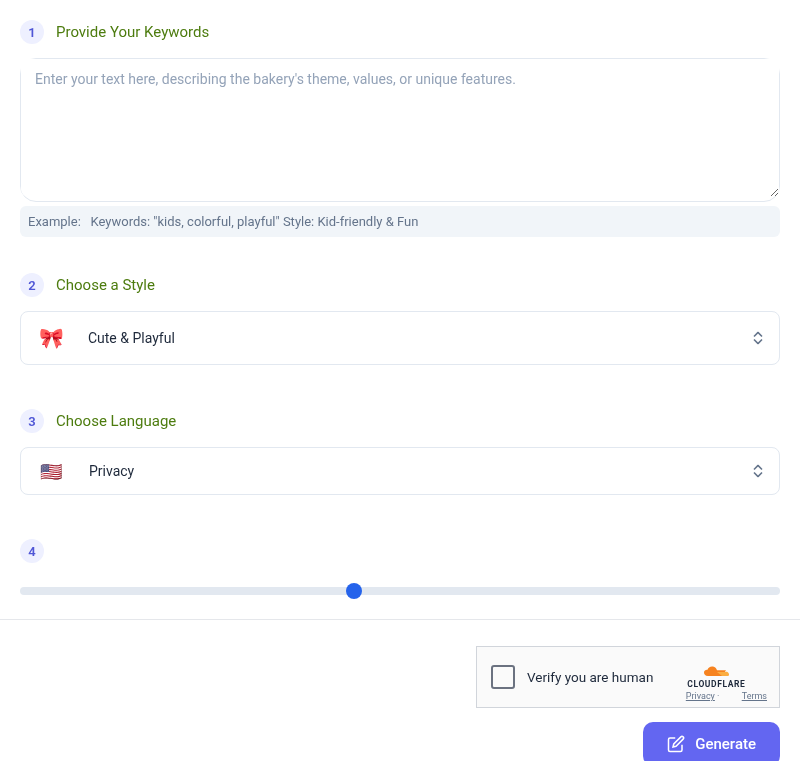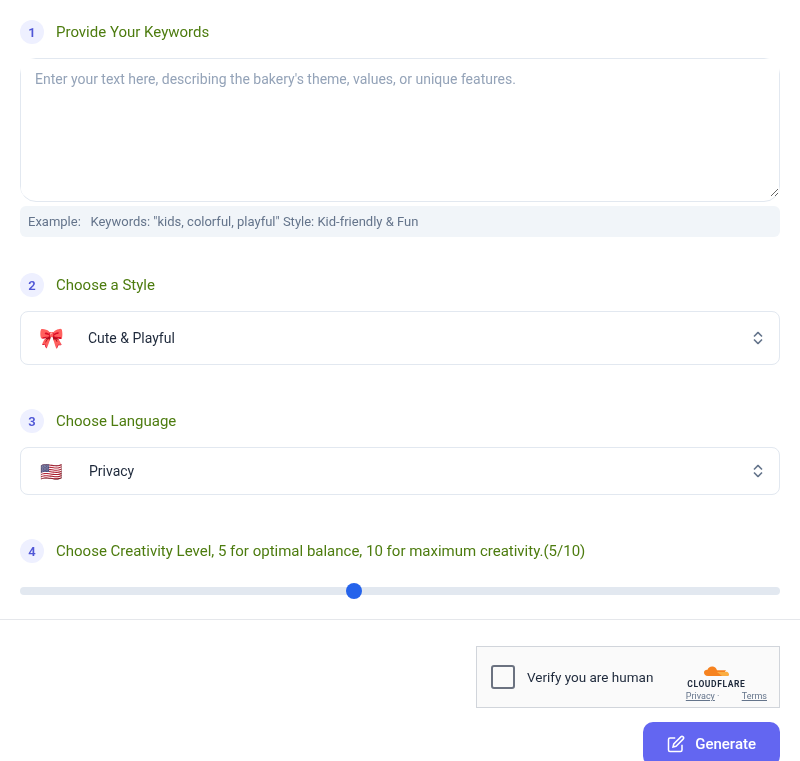--- a/index.html
+++ b/index.html
@@ -137,21 +137,20 @@
         <path d="M1 5 L5 1 L9 5"></path>
       </svg>
     <svg viewBox="0 0 10 6">
         <path d="M1 1 L5 5 L9 1"></path>
       </svg>
   </span>
 </div>
 
 <div class="step-row">
   <div class="step-num">4</div>
-  <div class="step-title">Choose Creativity Level, 5 for optimal balance, 10 for maximum creativity.(5/10)</div>
 </div>
 <div class="slider-wrap">
   <div class="slider-track">
     <div class="slider-thumb" style="left:44%"></div>
   </div>
 </div>
 
 <div class="bottom-divider"></div>
 
 <div class="bottom-area">

